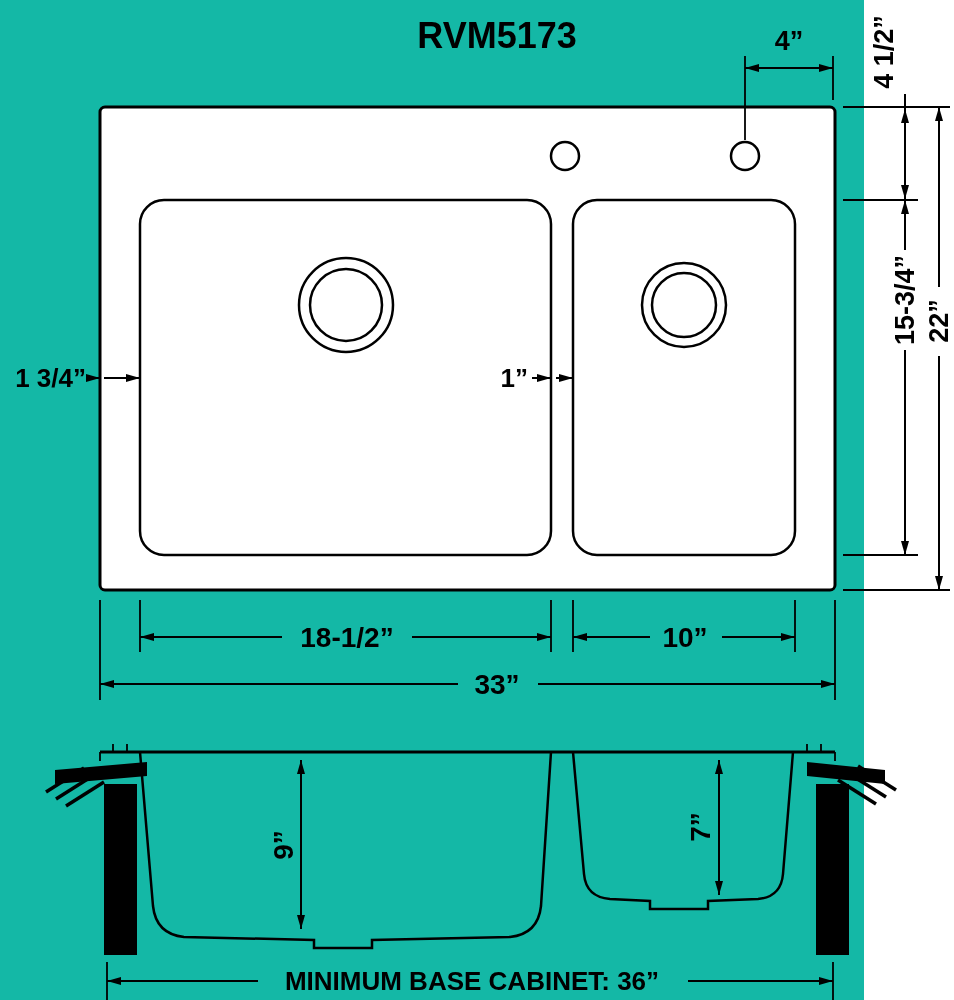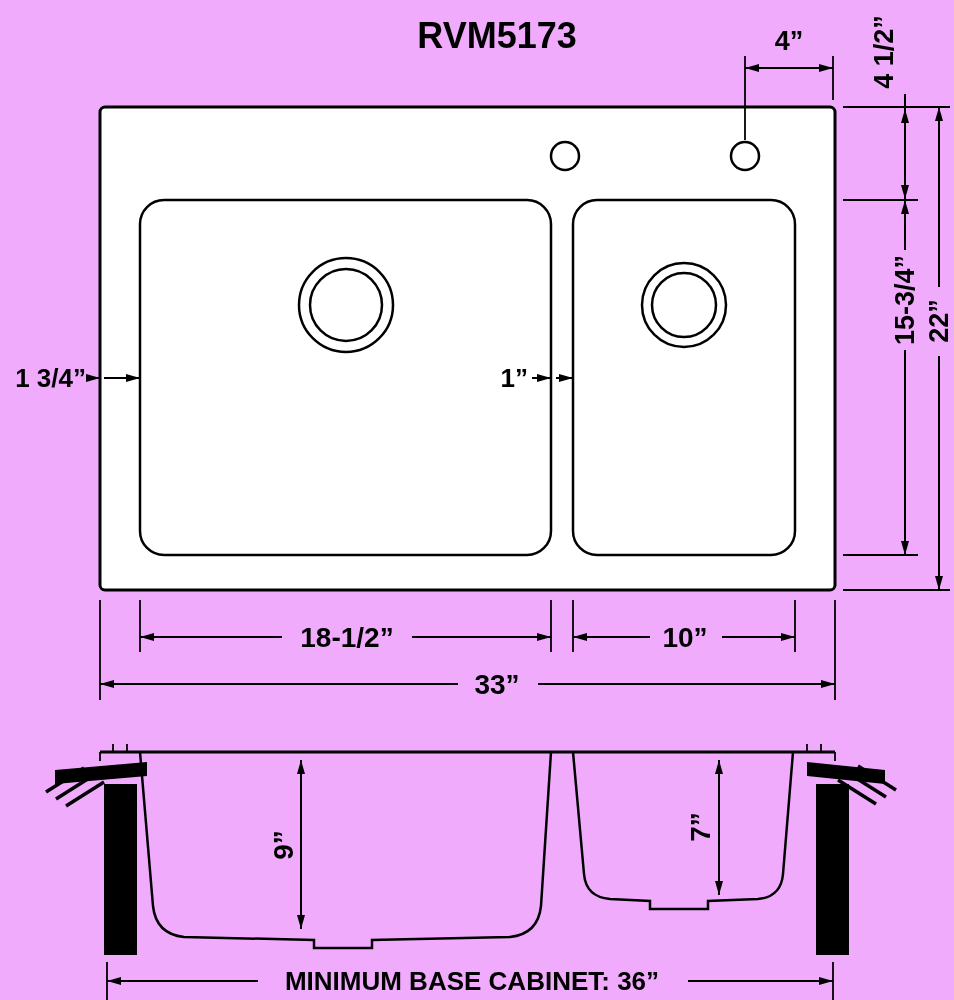--- a/index.html
+++ b/index.html
@@ -1,16 +1,16 @@
 <!DOCTYPE html>
 <html><head>
 <meta charset="utf-8">
 <style>
   html,body { margin:0; padding:0; background:#ffffff; }
-  .page { width:954px; height:1000px; position:relative; background:#f0abfc; }
+  .page { width:864px; height:1000px; position:relative; background:#14b8a6; }
   svg { display:block; }
   text { font-family:"Liberation Sans", sans-serif; font-weight:bold; fill:#000; }
   .t-title { font-size:36px; }
   .t-dim   { font-size:27px; }
   .t-dim-s { font-size:26px; }
   .t-dim-l { font-size:28px; }
   .t-base  { font-size:26px; }
   .outline  { fill:#fff; stroke:#000; stroke-width:3; }
   .outline2 { fill:none; stroke:#000; stroke-width:2.5; }
   .profile  { fill:none; stroke:#000; stroke-width:2.5; }

